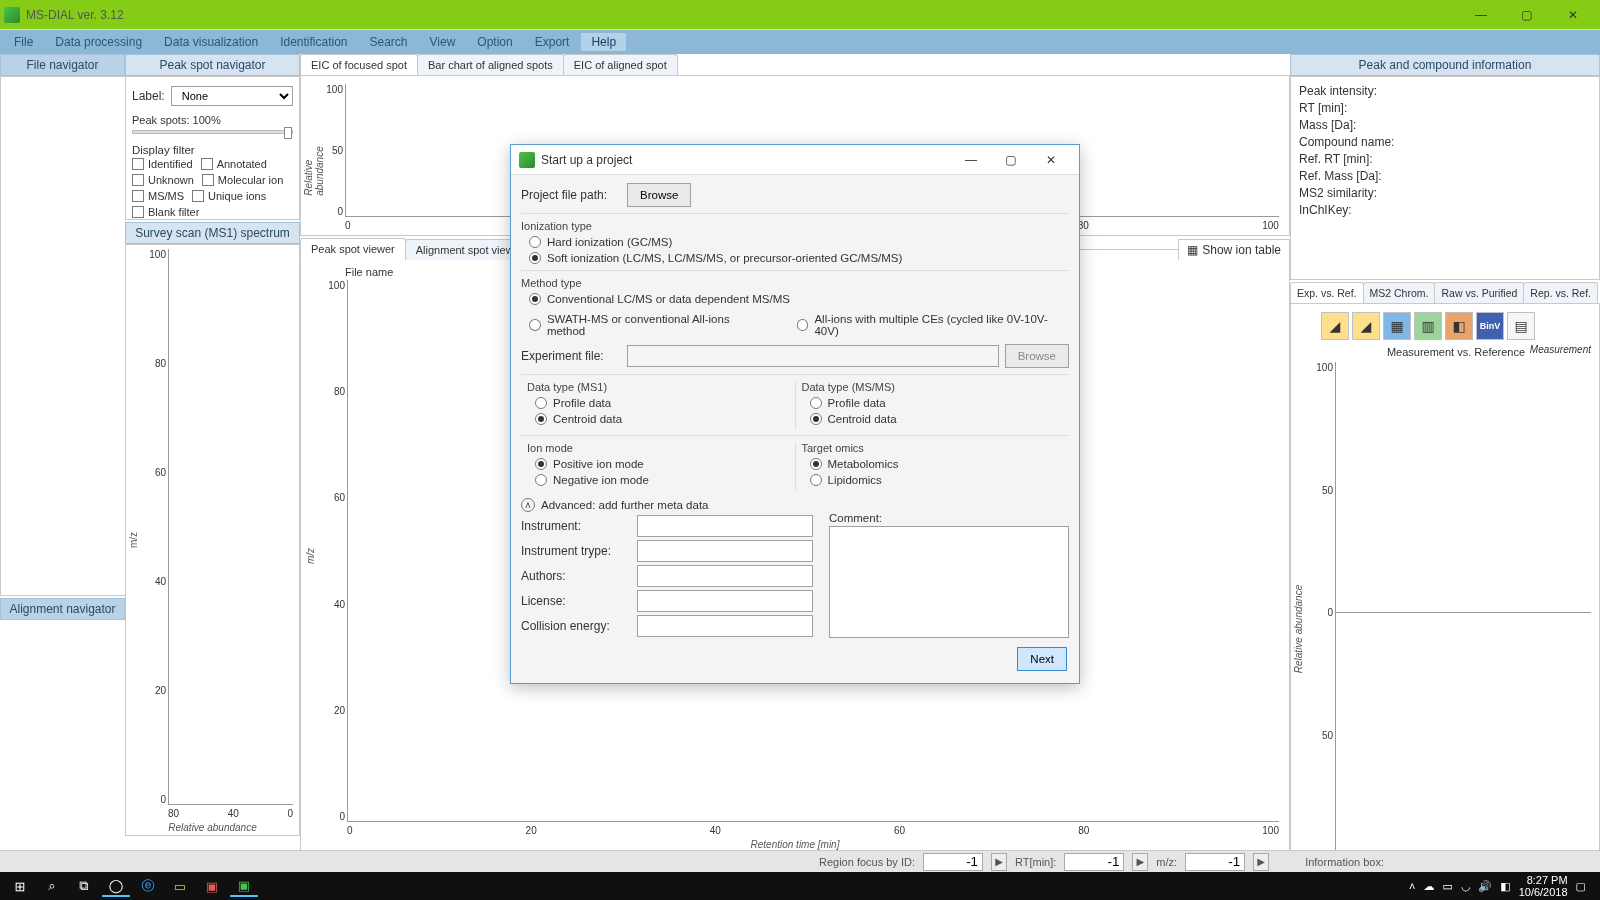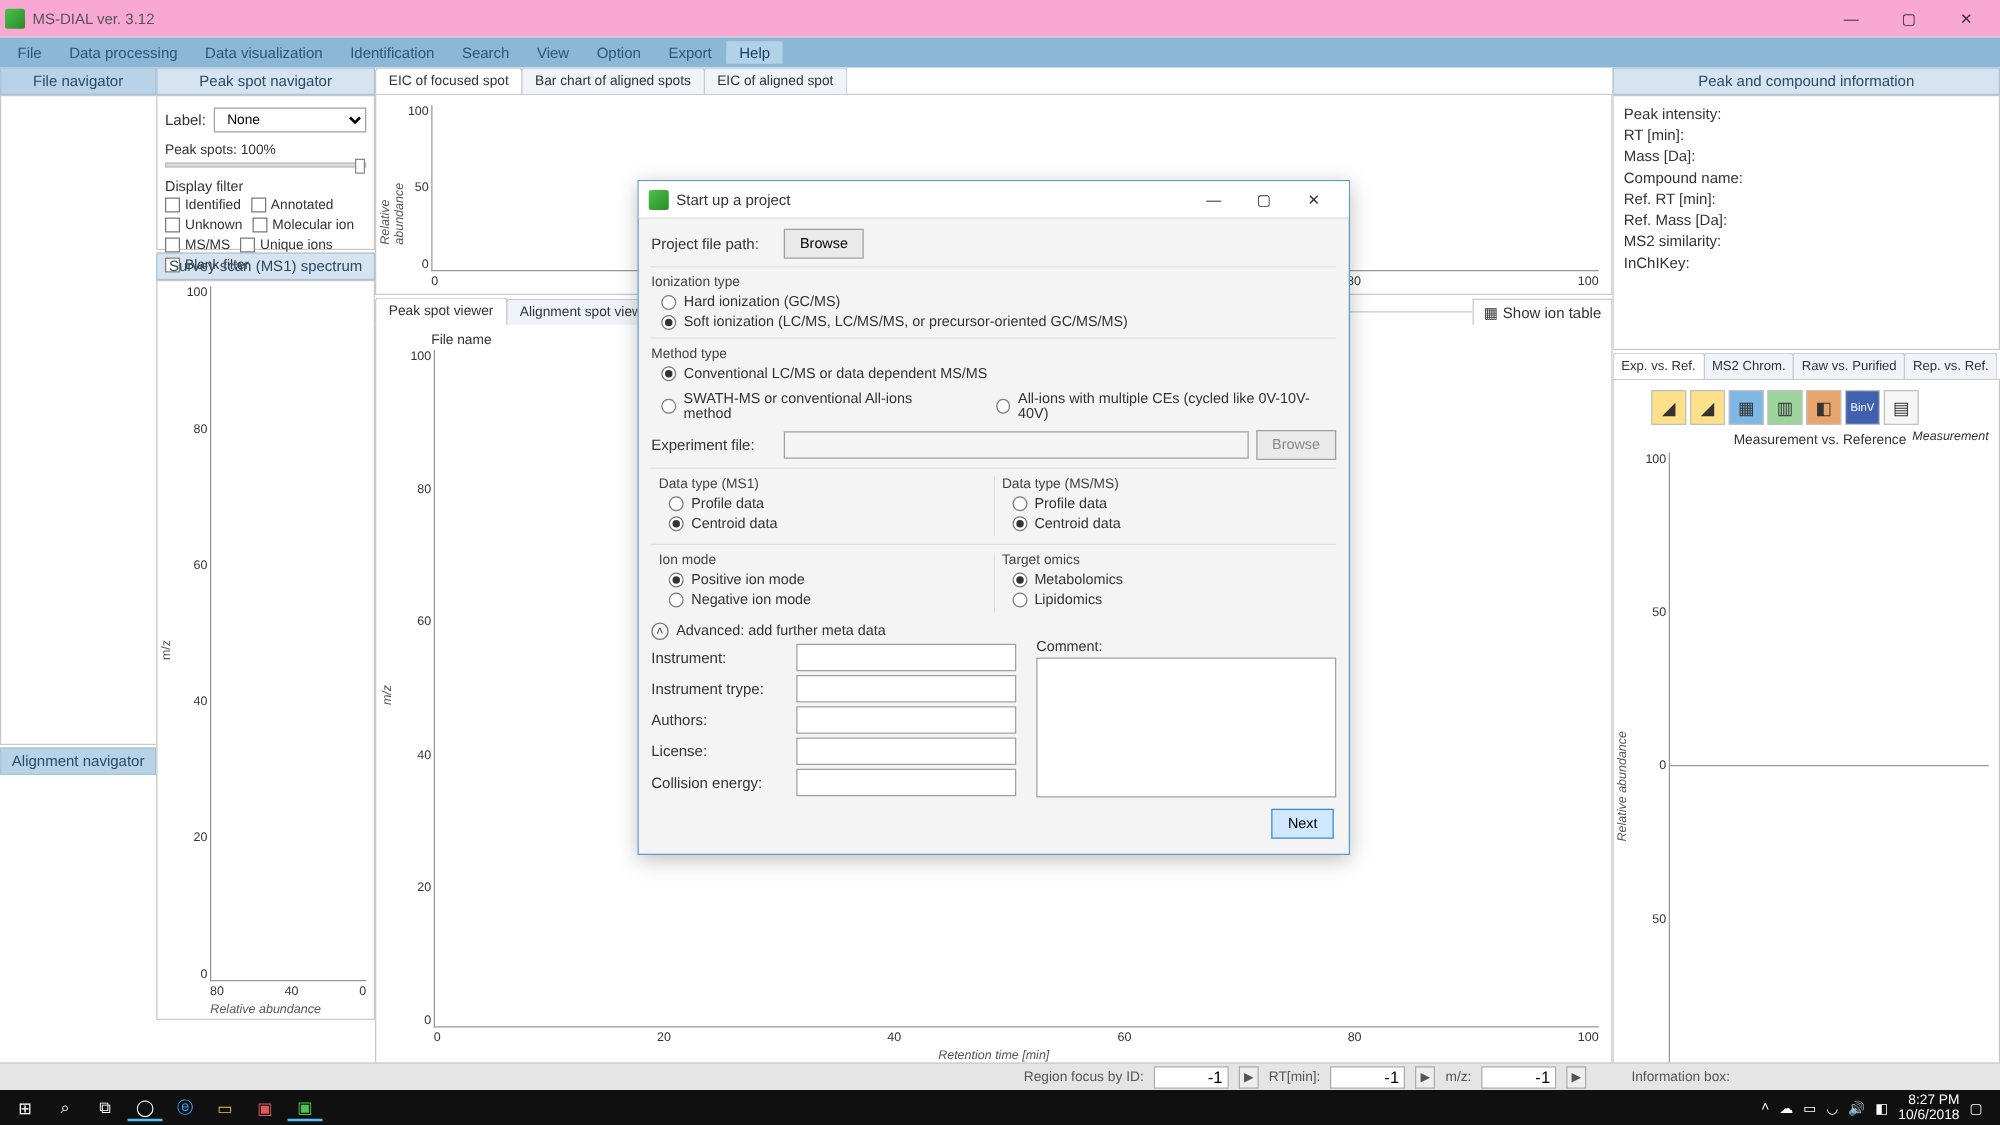--- a/index.html
+++ b/index.html
@@ -1,19 +1,19 @@
 <!DOCTYPE html>
 <html><head>
 <meta charset="utf-8">
 <style>
   * { box-sizing: border-box; margin: 0; padding: 0; font-family: "Segoe UI", Tahoma, sans-serif; }
   body { background:#fff; width:1600px; height:900px; overflow:hidden; font-size:12px; color:#333; }
 
   
-  .titlebar { height:30px; background:#f9a8d4; display:flex; align-items:center; padding:0 4px; border-bottom:1px solid #d9d9d9;}
+  .titlebar { height:30px; background:#84cc16; display:flex; align-items:center; padding:0 4px; border-bottom:1px solid #d9d9d9;}
   .titlebar .app-icon { width:16px; height:16px; background:linear-gradient(135deg,#4cc24c,#2a8a2a); margin-right:6px; border-radius:2px;}
   .titlebar .title { flex:1; font-size:12px; color:#555;}
   .titlebar .winbtn { width:46px; height:30px; display:flex; align-items:center; justify-content:center; }
 
   
   .menubar { height:24px; background:#8cb7d6; display:flex; align-items:center; padding:0 4px; gap:2px;}
   .menubar .mitem { padding:2px 10px; color:#2d5675; font-size:12px; }
   .menubar .mitem.active { background:#b3d2e8; color:#174168;}
 
   
@@ -67,21 +67,21 @@
   .ticon{width:28px;height:22px;display:flex;align-items:center;justify-content:center;color:#fff;font-size:13px;}
   .ticon.sel{border-bottom:2px solid #4cc2ff;}
   .taskbar .tray{margin-left:auto;display:flex;align-items:center;gap:8px;color:#fff;font-size:11px;padding-right:8px;}
 
   
   .smico{width:28px;height:28px;border:1px solid #c0c0c0;display:inline-flex;align-items:center;justify-content:center;font-size:14px;background:#f6f6f6;}
   .smico.y{background:#ffe08a;}
   .smico.b{background:#7fb8e6;}
   .smico.g{background:#9cd49c;}
   .smico.o{background:#e8a46a;}
-  .smico.n{background:#4060b0;color:#fff;font-size:9px;font-weight:normal;}
+  .smico.n{background:#4060b0;color:#fff;font-size:9px;font-weight:bold;}
 
   .axis-label{font-size:10px;color:#555;}
   .vlabel{writing-mode:vertical-rl;transform:rotate(180deg);font-size:10px;color:#555;}
   .slider{height:4px;background:#ddd;border:1px solid #bbb;position:relative;margin:4px 0;}
   .slider .thumb{position:absolute;top:-4px;width:8px;height:12px;background:#fff;border:1px solid #888;}
 </style>
 </head>
 <body>
 
 <div class="titlebar">
@@ -113,21 +113,21 @@
 <div class="work">
 
   <div style="position:absolute;left:0;top:0;width:125px;">
     <div class="phead sel">File navigator</div>
     <div class="pane" style="height:520px;border-right:none;"></div>
     <div class="phead sel" style="margin-top:2px;">Alignment navigator</div>
   </div>
 
   <div style="position:absolute;left:125px;top:0;width:175px;">
     <div class="phead">Peak spot navigator</div>
-    <div class="pane" style="height:124px;padding:6px;">
+    <div class="pane" style="height:144px;padding:6px;">
       <div class="row">
         <span>Label:</span>
         <select class="tfield" style="height:20px;">
           <option>None</option>
         </select>
       </div>
       <div style="margin-top:8px;font-size:11px;">Peak spots: 100%</div>
       <div class="slider">
           <div class="thumb" style="right:0;"></div>
         </div>

